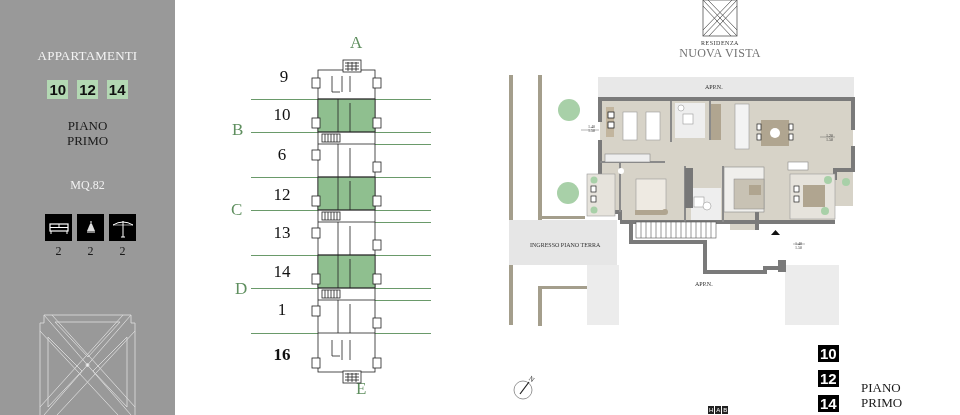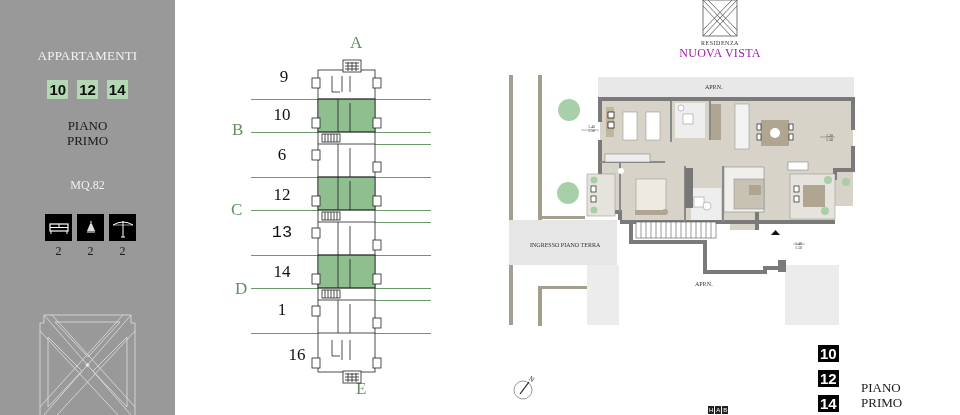--- a/index.html
+++ b/index.html
@@ -15,21 +15,21 @@
   .amenities{left:45px;top:214px;display:flex;gap:5px;}
   .amen{width:27px;display:flex;flex-direction:column;align-items:center;}
   .amen-box{width:27px;height:27px;background:#000;display:flex;align-items:center;justify-content:center;}
   .amen-count{color:#1a1a1a;font-size:12px;margin-top:3px;}
   
   .floor-num{font-size:17px;color:#111;width:30px;text-align:center;}
   .sect-label{font-size:17px;color:#5f8f5f;}
   .sect-line{height:1px;background:#6a9a6a;}
   
   .brand-sub{left:640px;width:160px;top:40px;text-align:center;font-size:6px;color:#333;letter-spacing:0.5px;}
-  .brand-name{left:640px;width:160px;top:46px;text-align:center;font-size:12px;color:#a21caf;letter-spacing:0.3px;}
+  .brand-name{left:640px;width:160px;top:46px;text-align:center;font-size:12px;color:#737373;letter-spacing:0.3px;}
   .plan-txt{font-family:"Liberation Serif",serif;font-size:6px;color:#333;}
   
   .leg-chip{background:#000;color:#fff;font-family:"Liberation Sans","DejaVu Sans",sans-serif;font-weight:bold;font-size:15px;line-height:17px;padding:0 2px;cursor:pointer;}
   .leg-floor{font-size:13px;color:#1a1a1a;line-height:15px;}
   .hab{left:708px;top:406px;display:flex;gap:1px;}
   .hab span{background:#222;color:#fff;font-family:"Liberation Sans",sans-serif;font-size:6px;line-height:8px;padding:0 1px;}
 </style>
 </head>
 <body>
 
@@ -162,24 +162,24 @@
         <path d="M15 154v8M18 154v8M21 154v8M24 154v8M27 154v8"></path>
       <rect x="12" y="232" width="18" height="8"></rect>
         <path d="M15 232v8M18 232v8M21 232v8M24 232v8M27 232v8"></path>
     </g>
   </svg>
 
   <div class="abs floor-num" style="left:49px;top:37px;">9</div>
   <div class="abs floor-num" style="left:47px;top:75px;">10</div>
   <div class="abs floor-num" style="left:47px;top:115px;">6</div>
   <div class="abs floor-num" style="left:47px;top:155px;">12</div>
-  <div class="abs floor-num" style="left:47px;top:193px;font-family:Liberation Mono, monospace;">13</div>
+  <div class="abs floor-num" style="left:47px;top:193px;">13</div>
   <div class="abs floor-num" style="left:47px;top:232px;">14</div>
   <div class="abs floor-num" style="left:47px;top:270px;">1</div>
-  <div class="abs floor-num" style="left:62px;top:315px;">16</div>
+  <div class="abs floor-num" style="left:47px;top:315px;font-weight:bold;">16</div>
 </div>
 
 <svg class="abs" style="left:700px;top:0px;" width="40" height="38" viewBox="0 0 40 38">
   <g fill="none" stroke="#555" stroke-width="0.8">
     <rect x="3" y="0" width="34" height="36"></rect>
     <path d="M3 0L37 36M8 0L37 30M3 6L31 36M37 0L3 36M32 0L3 30M37 6L9 36"></path>
   </g>
 </svg>
 <div class="abs brand-sub">RESIDENZA</div>
 <div class="abs brand-name">NUOVA VISTA</div>

